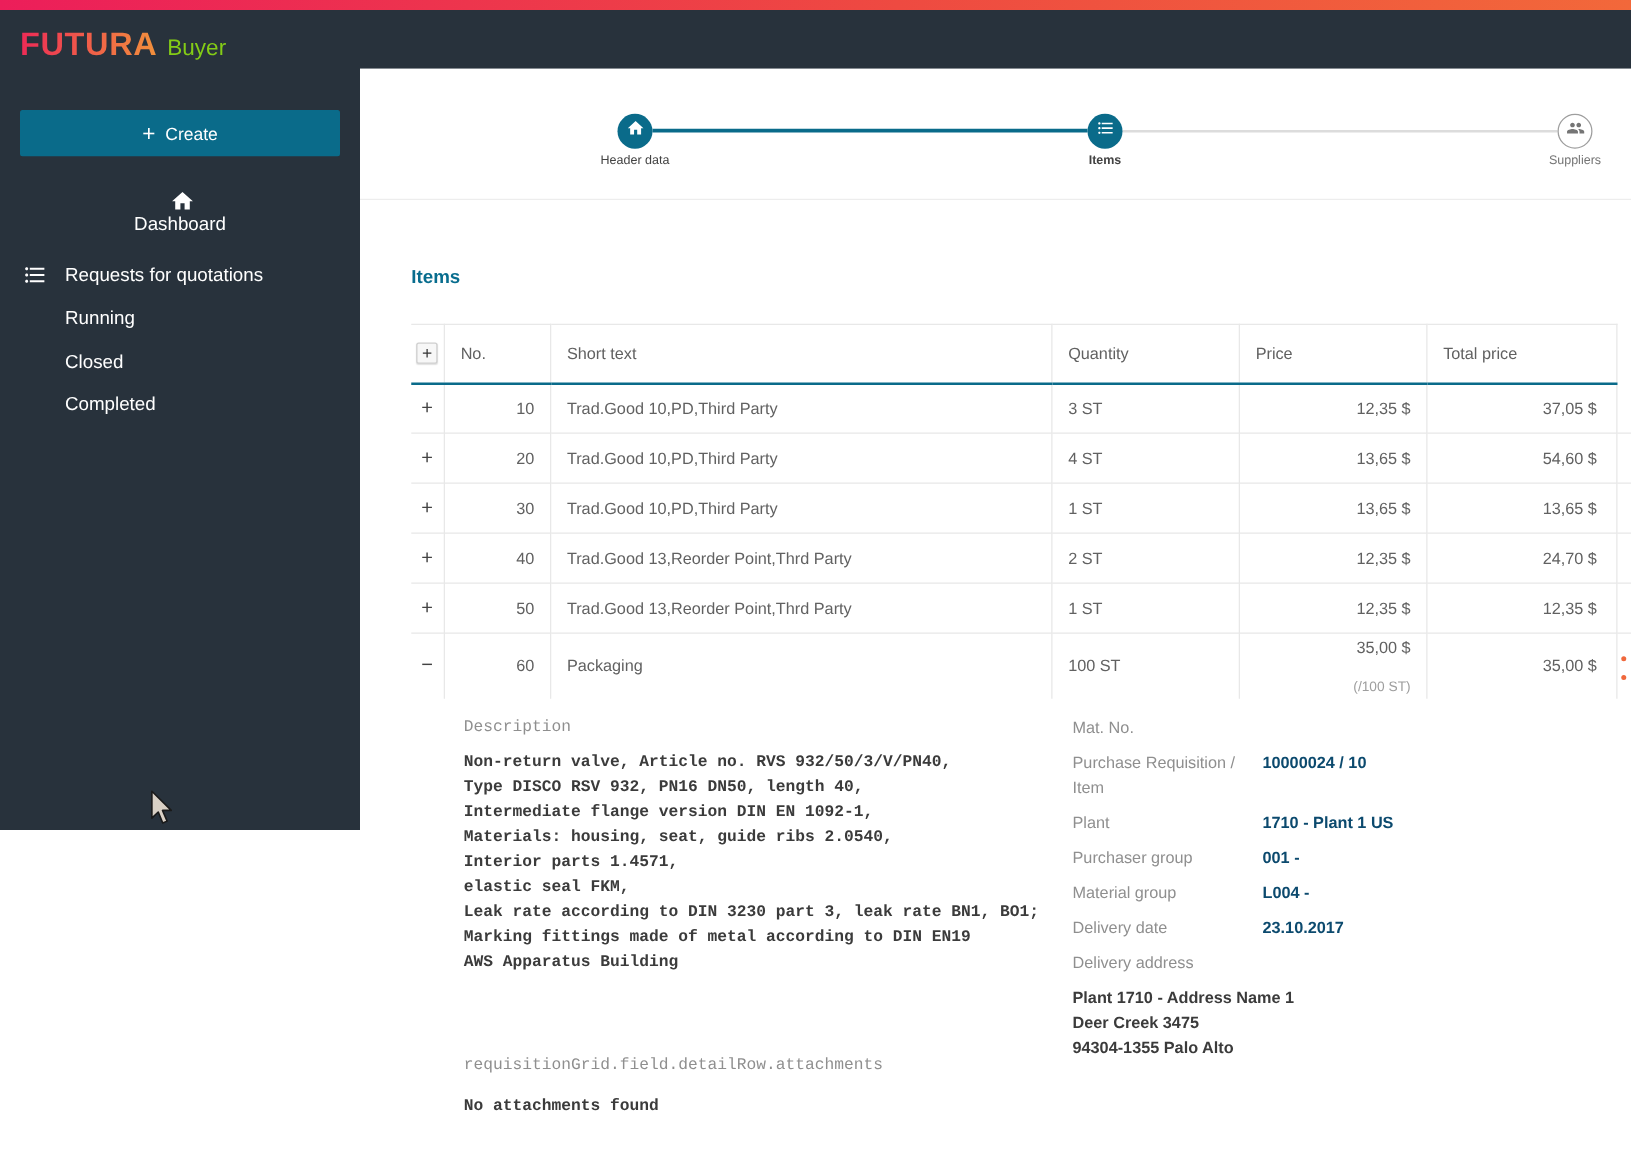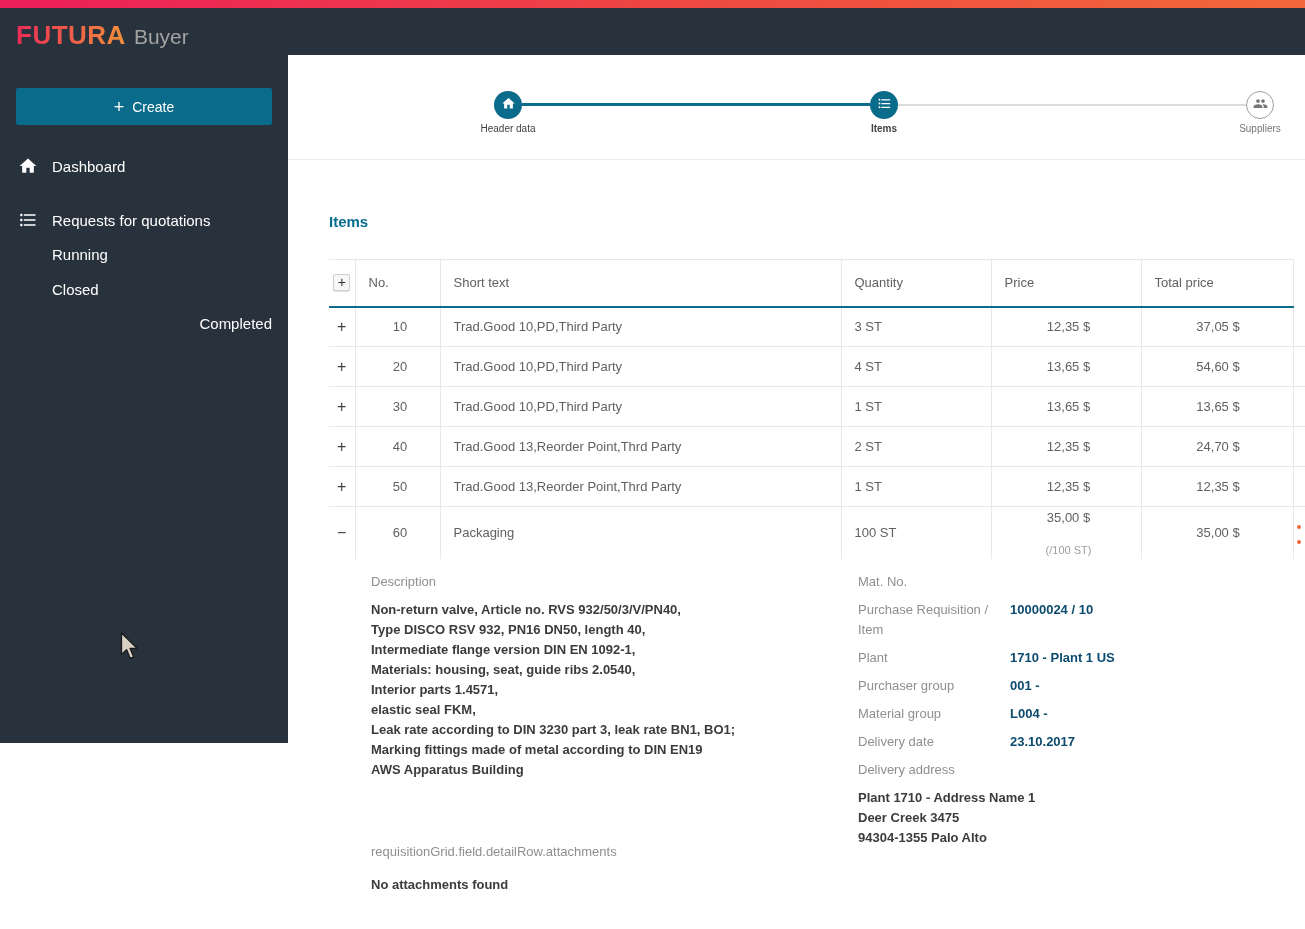--- a/index.html
+++ b/index.html
@@ -6,27 +6,27 @@
   html,body { width:1305px; height:929px; overflow:hidden; background:#fff;
     font-family:"Liberation Sans","DejaVu Sans",sans-serif; }
   body { position:relative; }
 
   
   .top-strip { position:absolute; top:0; left:0; width:1305px; height:8px;
     background:linear-gradient(90deg,#ec1e5a 0%,#ee4a41 55%,#f2683a 100%); z-index:5; }
   .top-header { position:absolute; top:8px; left:0; width:1305px; height:47px; background:#28323c; }
 
   
-  .sidebar { position:absolute; top:8px; left:0; width:288px; height:735px; background:#28323c; z-index:4; }
+  .sidebar { position:absolute; top:8px; left:0; width:288px; height:656px; background:#28323c; z-index:4; }
   .logo { position:absolute; top:12px; left:16px; display:flex; align-items:baseline; }
   .brand { font-size:26px; font-weight:800; letter-spacing:.5px;
     background:linear-gradient(90deg,#ed2b56,#f2913c);
     -webkit-background-clip:text; background-clip:text; color:#f06c3f; }
   @supports (-webkit-background-clip:text) { .brand { -webkit-text-fill-color:transparent; } }
-  .brand-suffix { font-size:21px; color:#a3a3a3; margin-left:8px; font-weight:400; }
+  .brand-suffix { font-size:18px; color:#84cc16; margin-left:8px; font-weight:400; }
   .create-btn { position:absolute; top:80px; left:16px; width:256px; height:37px;
     background:#0a6b8a; border:none; border-radius:2px; color:#fff; font-size:14px;
     display:flex; align-items:center; justify-content:center; cursor:pointer;
     font-family:inherit; }
   .create-btn .plus { font-size:18px; font-weight:400; margin-right:8px; line-height:1; }
   .nav-item { position:absolute; left:0; width:288px; height:30px; display:flex;
     align-items:center; color:#fff; font-size:15px; font-weight:500; cursor:pointer; }
   .nav-item .ic { width:20px; height:20px; margin-left:18px; margin-right:14px; flex:0 0 20px; }
   .nav-item .ic svg { width:20px; height:20px; fill:#fff; }
   .sub-item { position:absolute; left:52px; width:220px; height:28px; display:flex;
@@ -62,34 +62,34 @@
   col.c-exp{width:26px;} col.c-no{width:85px;} col.c-short{width:401px;}
   col.c-qty{width:150px;} col.c-price{width:150px;} col.c-total{width:152px;} col.c-extra{width:91px;}
   .items-table th { height:47px; font-weight:400; font-size:13px; color:#616161;
     text-align:left; padding-left:13px; border-top:1px solid #e8e8e8;
     border-right:1px solid #e8e8e8; border-bottom:2px solid #0a6b8a; background:#fff; }
   .items-table th.exp { padding:0; text-align:center; }
   .items-table th.extra { border-bottom:2px solid transparent; border-top:1px solid transparent; border-right:none; }
   .items-table td { height:40px; font-size:13px; color:#616161;
     border-right:1px solid #e8e8e8; border-bottom:1px solid #e8e8e8; padding-left:13px; }
   .items-table td.exp { padding:0; text-align:center; font-size:16px; color:#424242; cursor:pointer; }
-  .items-table td.num { text-align:center; padding-right:12px; padding-left:17px; }
+  .items-table td.num { text-align:right; padding-right:12px; padding-left:17px; }
   .items-table td.total { padding-right:15px; }
   .items-table td.extra { border-right:none; padding:0; position:relative; }
   .items-table tr.row-60 td { height:52px; border-bottom:none; }
   .price-unit { font-size:11px; color:#9e9e9e; margin-top:19px; }
   .add-box { display:inline-block; width:17px; height:17px; line-height:15px; font-size:14px;
     color:#333; background:#f7f7f7; border:1px solid #cfcfcf; border-radius:2px;
     box-shadow:0 1px 1px rgba(0,0,0,.12); cursor:pointer; text-align:center; }
   .orange-dot { position:absolute; width:4px; height:4px; border-radius:50%; background:#f0683c; left:3px; }
 
   
   tr.detail-row td { border:none !important; height:auto !important; padding:0; }
   .detail-panel { display:flex; padding:13px 0 0 42px; }
-  .detail-left { width:487px; flex:0 0 487px; }
+  .detail-left { width:487px; flex:0 0 487px;font-family:Liberation Mono, monospace; }
   .detail-label { font-size:13px; color:#8f8f8f; line-height:20px; }
   .bold-text { font-size:13px; font-weight:700; color:#3b3b3b; line-height:20px; }
   .desc-lines { margin-top:8px; }
   .attachments { margin-top:62px; }
   .attachments .bold-text { margin-top:13px; }
   .detail-right { flex:1; }
   .field-row { display:flex; margin-bottom:8px; }
   .field-label { width:152px; flex:0 0 152px; font-size:13px; color:#8f8f8f; line-height:20px; }
   .field-value { font-size:13px; font-weight:700; color:#0c4a6e; line-height:20px; }
   .address-block { margin-top:8px; }
@@ -107,21 +107,21 @@
   <div class="logo">
     <span class="brand">FUTURA</span>
     <span class="brand-suffix">Buyer</span>
   </div>
 
   <button class="create-btn">
     <span class="plus">+</span>
     <span>Create</span>
   </button>
 
-  <div class="nav-item" style="top:143px;">
+  <div class="nav-item" style="top:143px;flex-direction:column;">
     <span class="ic">
       <svg viewBox="0 0 24 24">
           <path d="M10 20v-6h4v6h5v-8h3L12 3 2 12h3v8z"></path>
         </svg>
     </span>
     <span>Dashboard</span>
   </div>
 
   <div class="nav-item" style="top:197px;">
     <span class="ic">
@@ -131,21 +131,21 @@
     </span>
     <span>Requests for quotations</span>
   </div>
 
   <div class="sub-item" style="top:232px;">
     <span>Running</span>
   </div>
   <div class="sub-item" style="top:267px;">
     <span>Closed</span>
   </div>
-  <div class="sub-item" style="top:301px;justify-content:flex-end;">
+  <div class="sub-item" style="top:301px;">
     <span>Completed</span>
   </div>
 
   <button class="collapse-btn">
     <span>
       <svg width="22" height="28" viewBox="0 0 22 28" fill="none" stroke="#fff" stroke-width="3.6" stroke-linecap="round" stroke-linejoin="round">
           <polyline points="15,3 5,14 15,25"></polyline>
         </svg>
     </span>
   </button>

